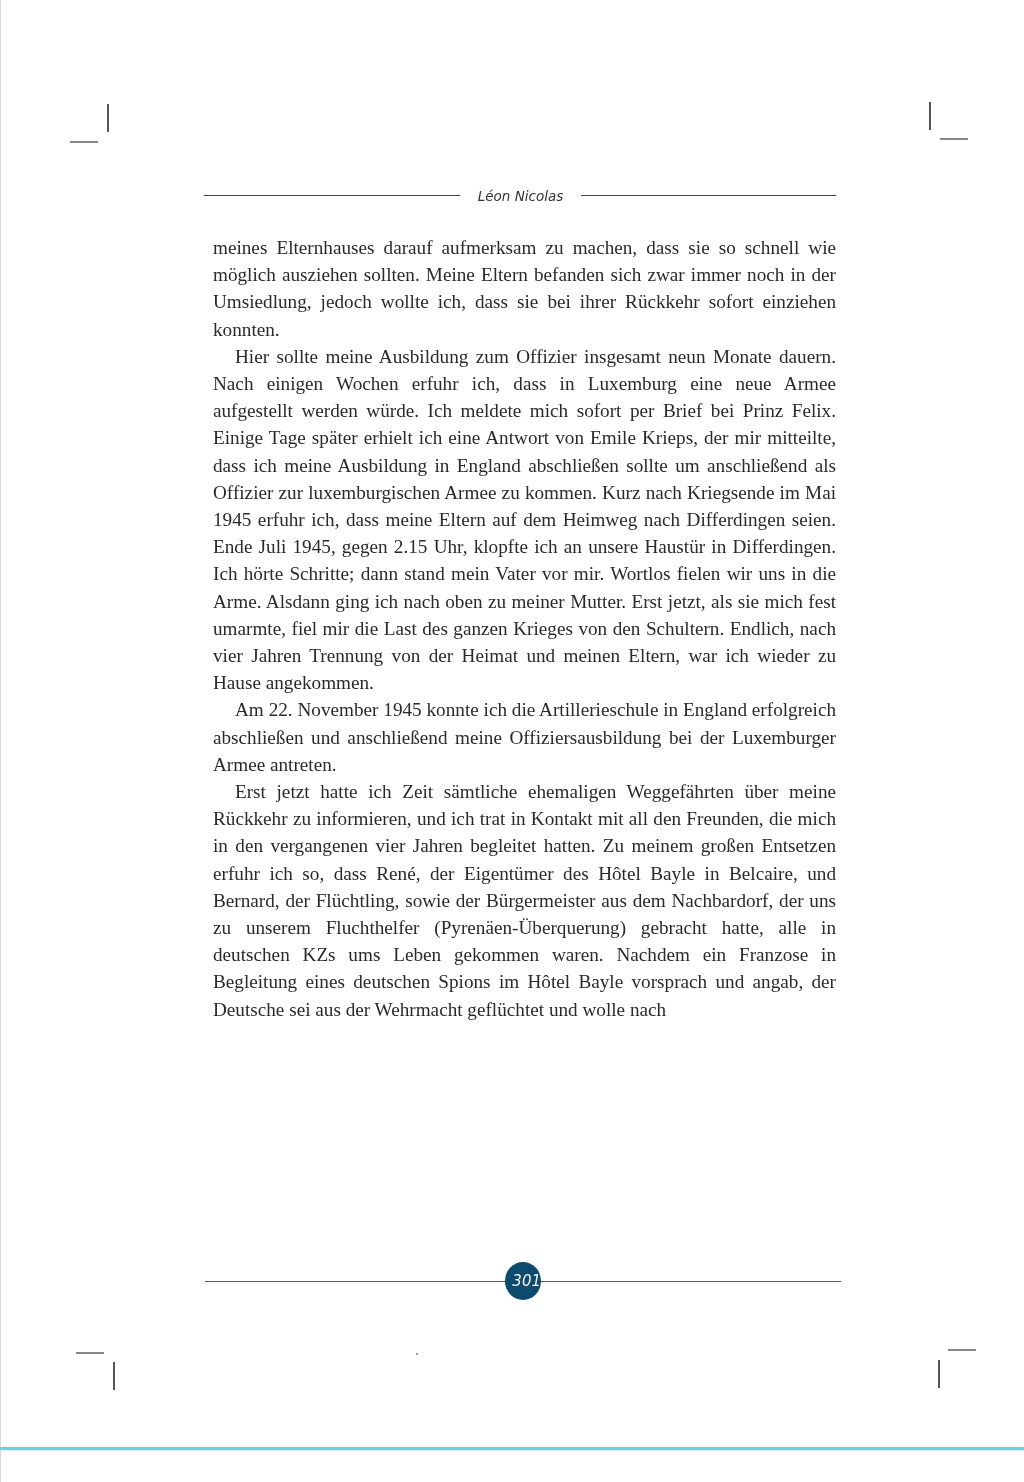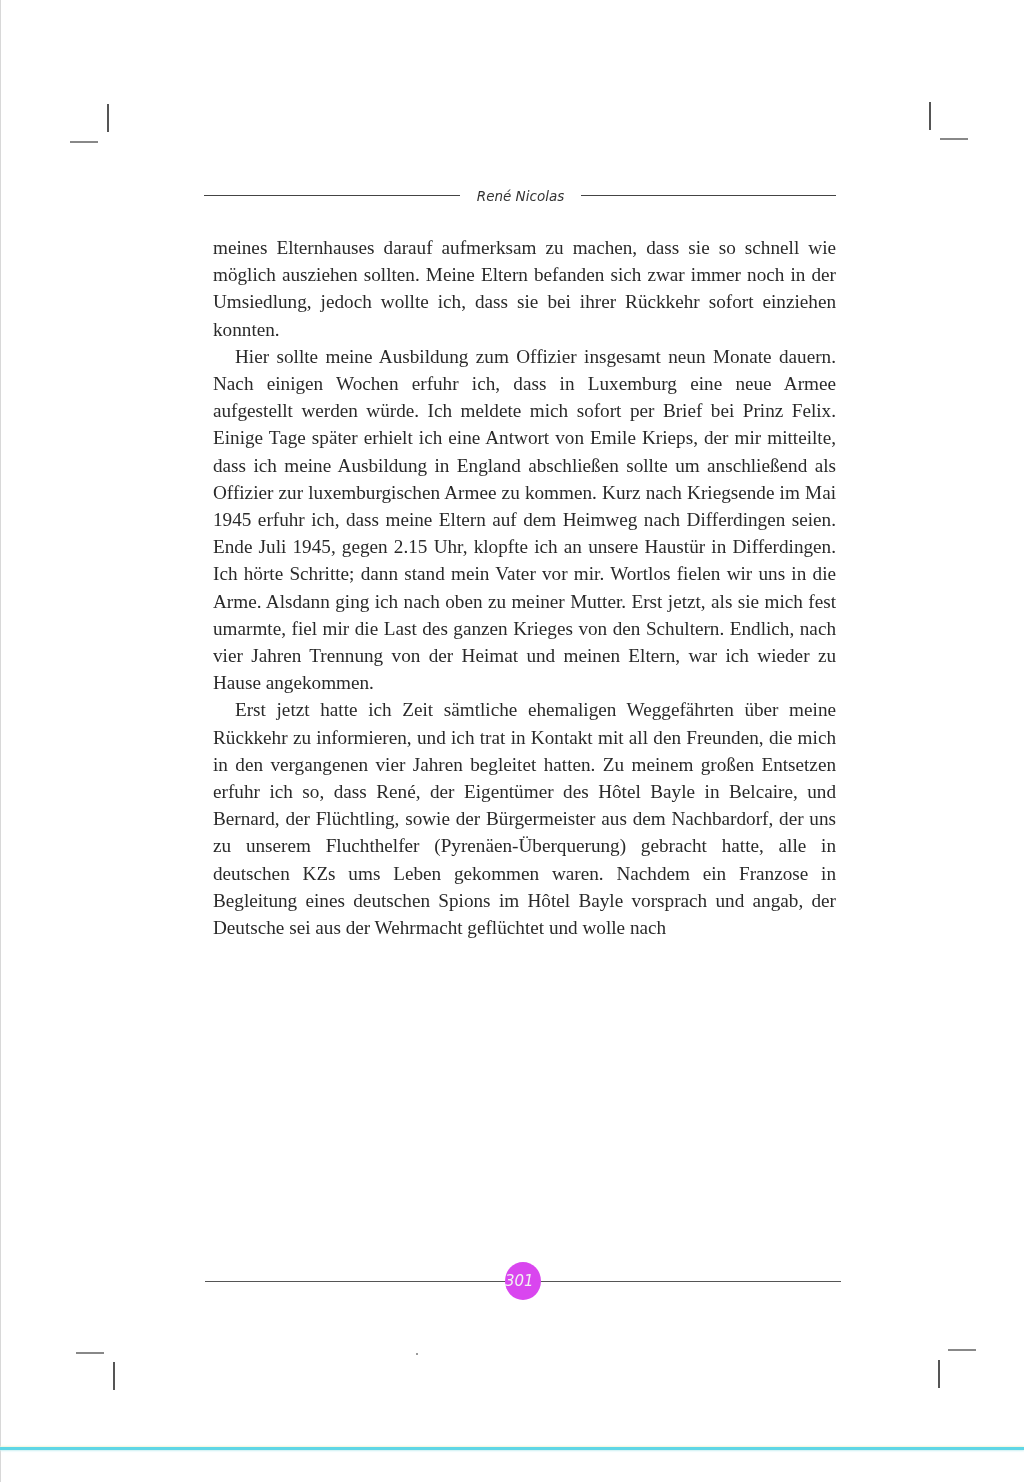--- a/index.html
+++ b/index.html
@@ -83,27 +83,27 @@
       height: 1px;
       background: #555;
     }
     .footer .page-badge {
       position: absolute;
       left: 300px;
       top: 0;
       width: 36px;
       height: 38px;
       border-radius: 50%;
-      background: #d946ef;
+      background: #0c4a6e;
       color: #f2f2f2;
       font-family: "DejaVu Sans", "Liberation Sans", sans-serif;
       font-style: italic;
       font-size: 15px;
       line-height: 38px;
-      text-align: left;
+      text-align: right;
     }
 
     .scan-line {
       position: absolute;
       left: 0;
       top: 1447px;
       width: 1024px;
       height: 3px;
       background: #5fd6e6;
       box-shadow: 0 -1px 2px #f3f6d8, 0 1px 2px #c9f0f5;
@@ -134,27 +134,28 @@
 <div class="crop h" style="left:70px; top:141px;"></div>
 <div class="crop v" style="left:929px; top:102px;"></div>
 <div class="crop h" style="left:940px; top:138px;"></div>
 <div class="crop v" style="left:113px; top:1362px;"></div>
 <div class="crop h" style="left:76px; top:1352px;"></div>
 <div class="crop v" style="left:938px; top:1360px;"></div>
 <div class="crop h" style="left:948px; top:1349px;"></div>
 
 <div class="header">
   <div class="rule left"></div>
-  <div class="running-title">René Nicolas</div>
+  <div class="running-title">Léon Nicolas</div>
   <div class="rule right"></div>
 </div>
 
 <div class="body-text">
   <p class="first">meines Elternhauses darauf aufmerksam zu machen, dass sie so schnell wie möglich ausziehen sollten. Meine Eltern befanden sich zwar immer noch in der Umsiedlung, jedoch wollte ich, dass sie bei ihrer Rückkehr sofort einzie­hen konnten.</p>
   <p>Hier sollte meine Ausbildung zum Offizier insgesamt neun Monate dau­ern. Nach einigen Wochen erfuhr ich, dass in Luxemburg eine neue Armee aufgestellt werden würde. Ich meldete mich sofort per Brief bei Prinz Felix. Einige Tage später erhielt ich eine Antwort von Emile Krieps, der mir mitteil­te, dass ich meine Ausbildung in England abschließen sollte um anschließend als Offizier zur luxemburgischen Armee zu kommen. Kurz nach Kriegsende im Mai 1945 erfuhr ich, dass meine Eltern auf dem Heimweg nach Differdin­gen seien. Ende Juli 1945, gegen 2.15 Uhr, klopfte ich an unsere Haustür in Differdingen. Ich hörte Schritte; dann stand mein Vater vor mir. Wortlos fie­len wir uns in die Arme. Alsdann ging ich nach oben zu meiner Mutter. Erst jetzt, als sie mich fest umarmte, fiel mir die Last des ganzen Krieges von den Schultern. Endlich, nach vier Jahren Trennung von der Heimat und meinen Eltern, war ich wieder zu Hause angekommen.</p>
+  <p>Am 22. November 1945 konnte ich die Artillerieschule in England er­folgreich abschließen und anschließend meine Offiziersausbildung bei der Luxemburger Armee antreten.</p>
   <p>Erst jetzt hatte ich Zeit sämtliche ehemaligen Weggefährten über meine Rückkehr zu informieren, und ich trat in Kontakt mit all den Freunden, die mich in den vergangenen vier Jahren begleitet hatten. Zu meinem großen Entsetzen erfuhr ich so, dass René, der Eigentümer des Hôtel Bayle in Bel­caire, und Bernard, der Flüchtling, sowie der Bürgermeister aus dem Nach­bardorf, der uns zu unserem Fluchthelfer (Pyrenäen-Überquerung) gebracht hatte, alle in deutschen KZs ums Leben gekommen waren. Nachdem ein Franzose in Begleitung eines deutschen Spions im Hôtel Bayle vorsprach und angab, der Deutsche sei aus der Wehrmacht geflüchtet und wolle nach</p>
 </div>
 
 <div class="footer">
   <div class="rule"></div>
   <div class="page-badge">301</div>
 </div>
 
 <div class="speck"></div>
 <div class="scan-line"></div>

